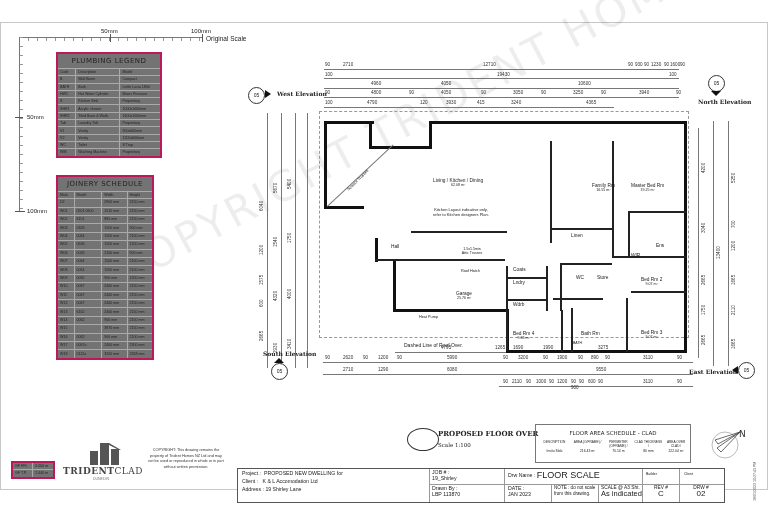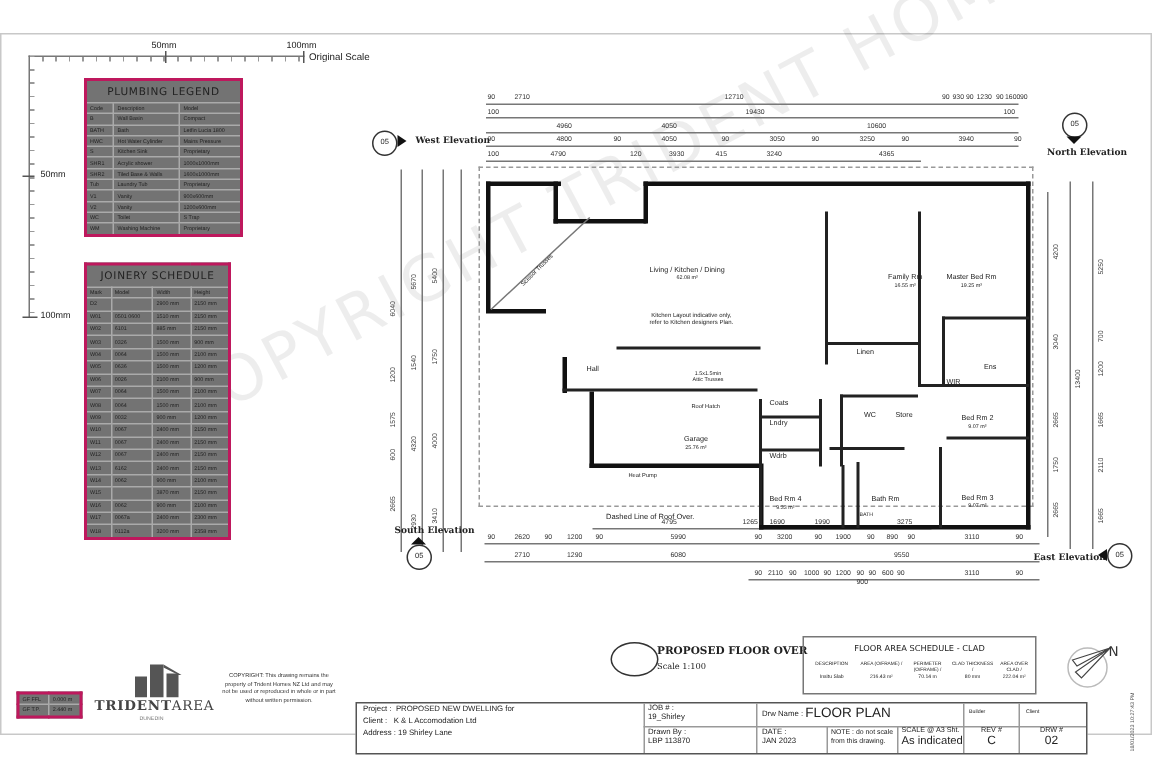--- a/index.html
+++ b/index.html
@@ -258,21 +258,21 @@
     </table>
 
   <div class="abs" style="left:62px;top:418px;width:88px;height:48px;">
     <svg class="abs" style="left:25px;top:0;" width="36" height="24" viewBox="0 0 36 24">
       <rect x="2" y="10" width="8" height="14" fill="#555"></rect>
       <rect x="12" y="2" width="9" height="22" fill="#555"></rect>
       <rect x="23" y="8" width="8" height="16" fill="#555"></rect>
       <polygon points="21,2 33,9 31,9 21,4" fill="#555"></polygon>
     </svg>
     <div class="abs" style="left:0;top:25px;font-family:'DejaVu Serif',serif;font-size:9px;letter-spacing:.5px;white-space:nowrap;color:#444;">
-      <b>TRIDENT</b><span style="font-weight:normal;">AREA</span>
+      <b>TRIDENT</b><span style="font-weight:normal;">CLAD</span>
     </div>
     <div class="abs" style="left:30px;top:36px;font-size:3.5px;color:#777;">DUNEDIN</div>
   </div>
   <div class="abs" style="left:146px;top:425px;width:78px;font-size:3.8px;line-height:5.6px;text-align:center;color:#333;">COPYRIGHT: This drawing remains the property of Trident Homes NZ Ltd and may not be used or reproduced in whole or in part without written permission.</div>
 
   <div>
     <div class="dimline" style="left:323px;top:46px;width:355px;"></div>
     <div class="dimline" style="left:323px;top:55px;width:355px;"></div>
     <div class="dimline" style="left:323px;top:65px;width:355px;"></div>
     <div class="dimline" style="left:323px;top:74px;width:355px;"></div>
@@ -529,21 +529,21 @@
 
     <div class="tbc" style="left:194px;top:0;line-height:6px;">
         <div>JOB # :</div>
         <div>19_Shirley</div>
       </div>
     <div class="tbc" style="left:194px;top:16px;line-height:6px;">
         <div>Drawn By :</div>
         <div>LBP 113870</div>
       </div>
 
-    <div class="tbc" style="left:270px;top:3px;"><span>Drw Name :</span> <span style="font-size:9px;vertical-align:-1px;">FLOOR PLAN</span></div>
+    <div class="tbc" style="left:270px;top:3px;"><span>Drw Name :</span> <span style="font-size:9px;vertical-align:-1px;">FLOOR SCALE</span></div>
     <div class="tbc" style="left:270px;top:16px;line-height:6px;">
         <div>DATE :</div>
         <div>JAN 2023</div>
       </div>
     <div class="tbc" style="left:316px;top:16px;width:44px;white-space:normal;line-height:6px;font-size:4.6px;">NOTE : do not scale from this drawing.</div>
     <div class="vsep" style="left:313px;top:15px;height:18px;"></div>
     <div class="vsep" style="left:360px;top:15px;height:18px;"></div>
     <div class="tbc" style="left:363px;top:16px;line-height:6px;">
         <div style="font-size:4.8px;">SCALE @ A3 Sht.</div>
         <div style="font-size:7.5px;">As indicated</div>

